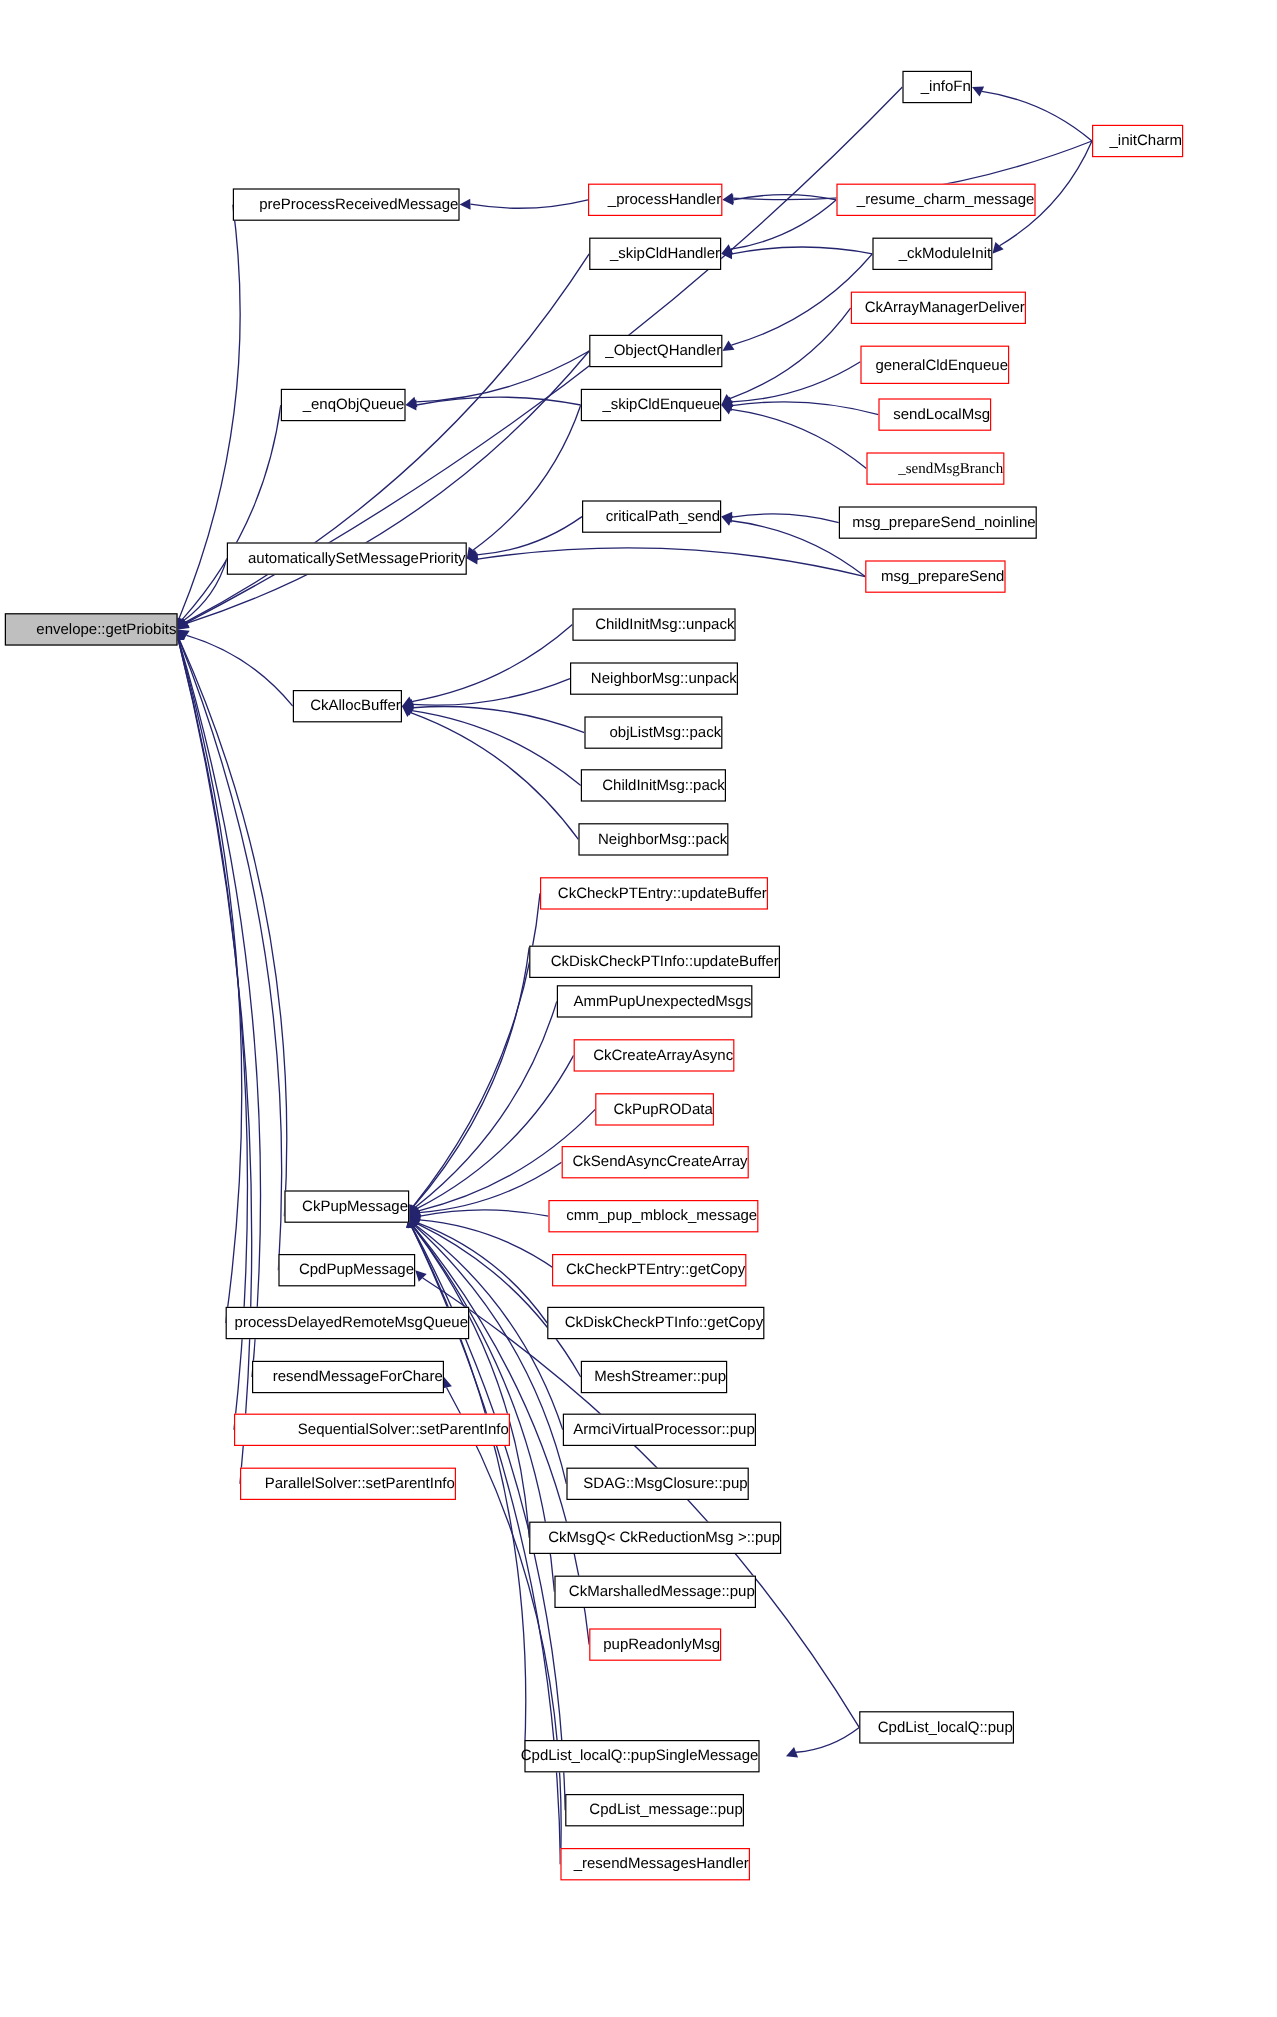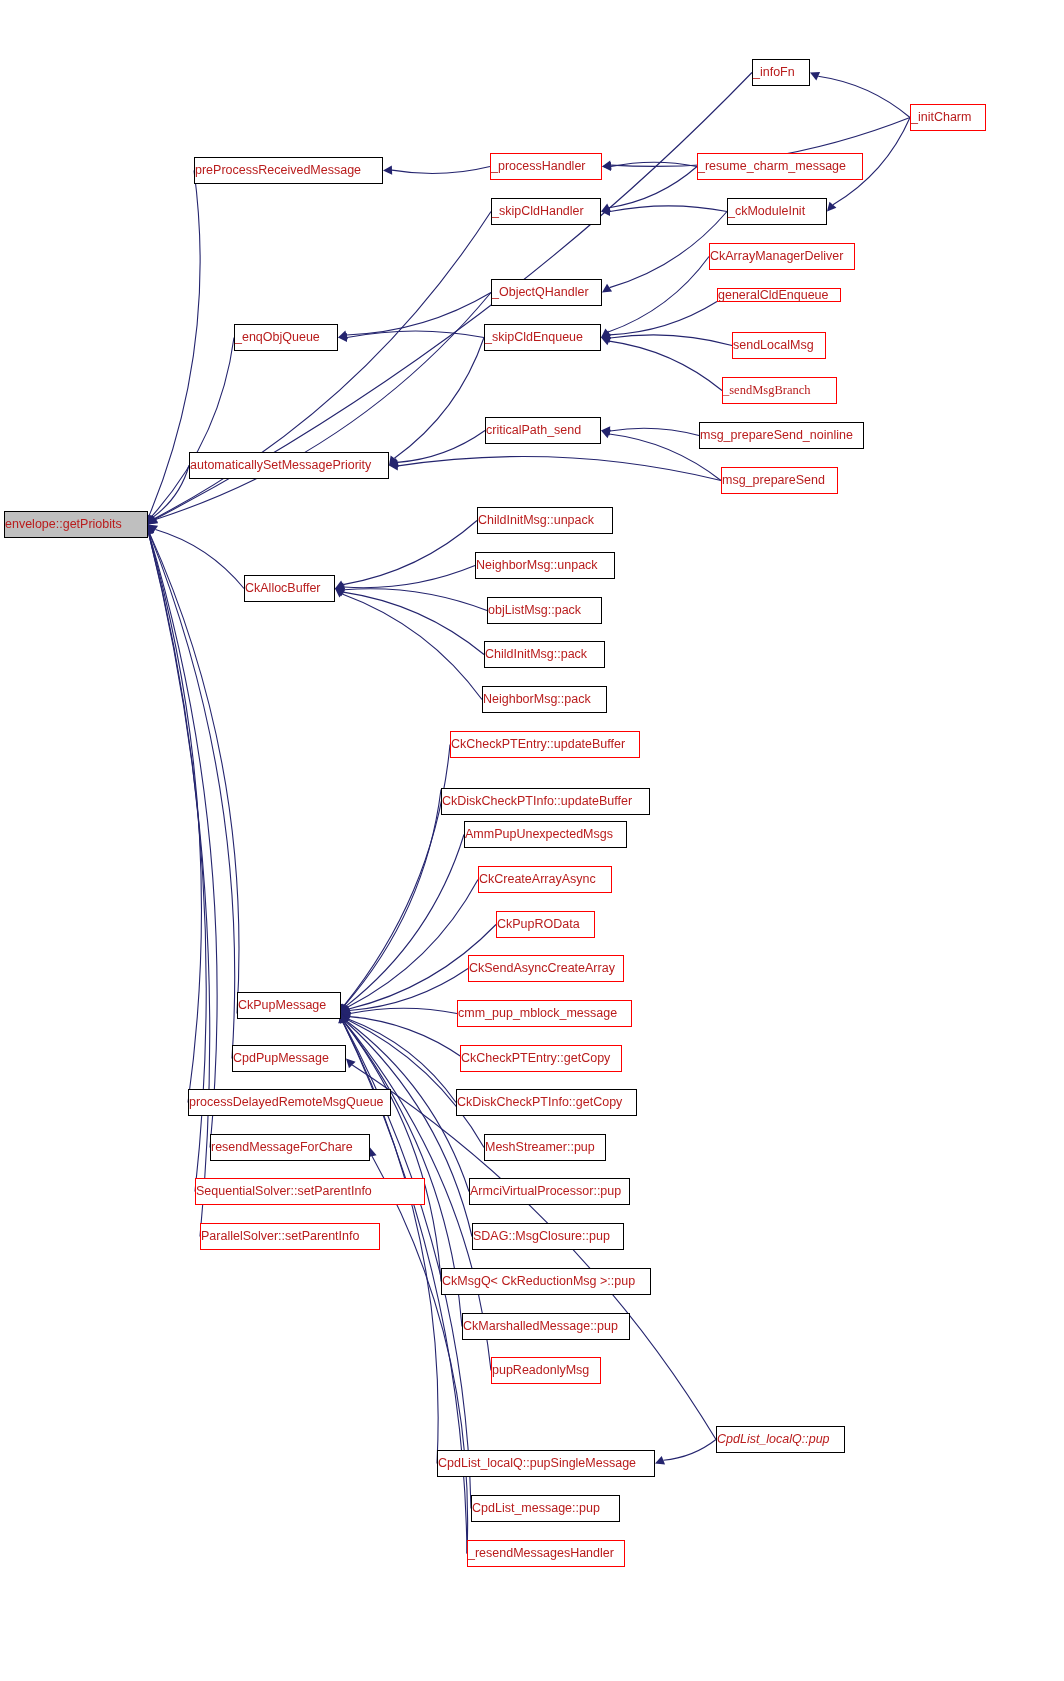--- a/index.html
+++ b/index.html
@@ -4,26 +4,26 @@
 <style>
   html,body{margin:0;padding:0;background:#ffffff;}
   body{font-family:"Liberation Sans","DejaVu Sans",sans-serif;}
   #canvas{position:relative;width:1064px;height:1681px;background:#fff;overflow:hidden;}
   #edges{position:absolute;left:0;top:0;width:1064px;height:1681px;}
   .node{
     position:absolute;
     box-sizing:border-box;
     border:1px solid #000000;
     background:#ffffff;
-    color:#b91c1c;
+    color:#000000;
     font-size:12.5px;
     line-height:1;
     display:flex;
     align-items:center;
-    justify-content:flex-start;
+    justify-content:flex-end;
     white-space:nowrap;
     letter-spacing:0px;
   }
   .node.red{border-color:#ff0000;}
   .node.root{background:#bfbfbf;border-color:#000000;}
   .node span{display:block;}
 </style>
 </head>
 <body>
 
@@ -170,21 +170,21 @@
       </div>
       <div class="node" style="left: 727px; top: 198px; width: 100px; height: 27px;">
         <span>_ckModuleInit</span>
       </div>
       <div class="node red" style="left: 709px; top: 243px; width: 146px; height: 27px;">
         <span>CkArrayManagerDeliver</span>
       </div>
       <div class="node" style="left: 491px; top: 279px; width: 111px; height: 27px;">
         <span>_ObjectQHandler</span>
       </div>
-      <div class="node red" style="left: 717px; top: 288px; width: 124px; height: 14px;">
+      <div class="node red" style="left: 717px; top: 288px; width: 124px; height: 32px;">
         <span>generalCldEnqueue</span>
       </div>
       <div class="node" style="left: 234px; top: 324px; width: 104px; height: 27px;">
         <span>_enqObjQueue</span>
       </div>
       <div class="node" style="left: 484px; top: 324px; width: 117px; height: 27px;">
         <span>_skipCldEnqueue</span>
       </div>
       <div class="node red" style="left: 732px; top: 332px; width: 94px; height: 27px;">
         <span>sendLocalMsg</span>
@@ -278,24 +278,24 @@
       </div>
       <div class="node" style="left: 441px; top: 1268px; width: 210px; height: 27px;">
         <span>CkMsgQ&lt; CkReductionMsg &gt;::pup</span>
       </div>
       <div class="node" style="left: 462px; top: 1313px; width: 168px; height: 27px;">
         <span>CkMarshalledMessage::pup</span>
       </div>
       <div class="node red" style="left: 491px; top: 1357px; width: 110px; height: 27px;">
         <span>pupReadonlyMsg</span>
       </div>
-      <div class="node" style="left: 716px; top: 1426px; width: 129px; height: 27px; font-style: italic;">
+      <div class="node" style="left: 716px; top: 1426px; width: 129px; height: 27px;">
         <span>CpdList_localQ::pup</span>
       </div>
-      <div class="node" style="left: 437px; top: 1450px; width: 218px; height: 27px;">
+      <div class="node" style="left: 437px; top: 1450px; width: 196px; height: 27px;">
         <span>CpdList_localQ::pupSingleMessage</span>
       </div>
       <div class="node" style="left: 471px; top: 1495px; width: 149px; height: 27px;">
         <span>CpdList_message::pup</span>
       </div>
       <div class="node red" style="left: 467px; top: 1540px; width: 158px; height: 27px;">
         <span>_resendMessagesHandler</span>
       </div>
     </div>
 </div>

